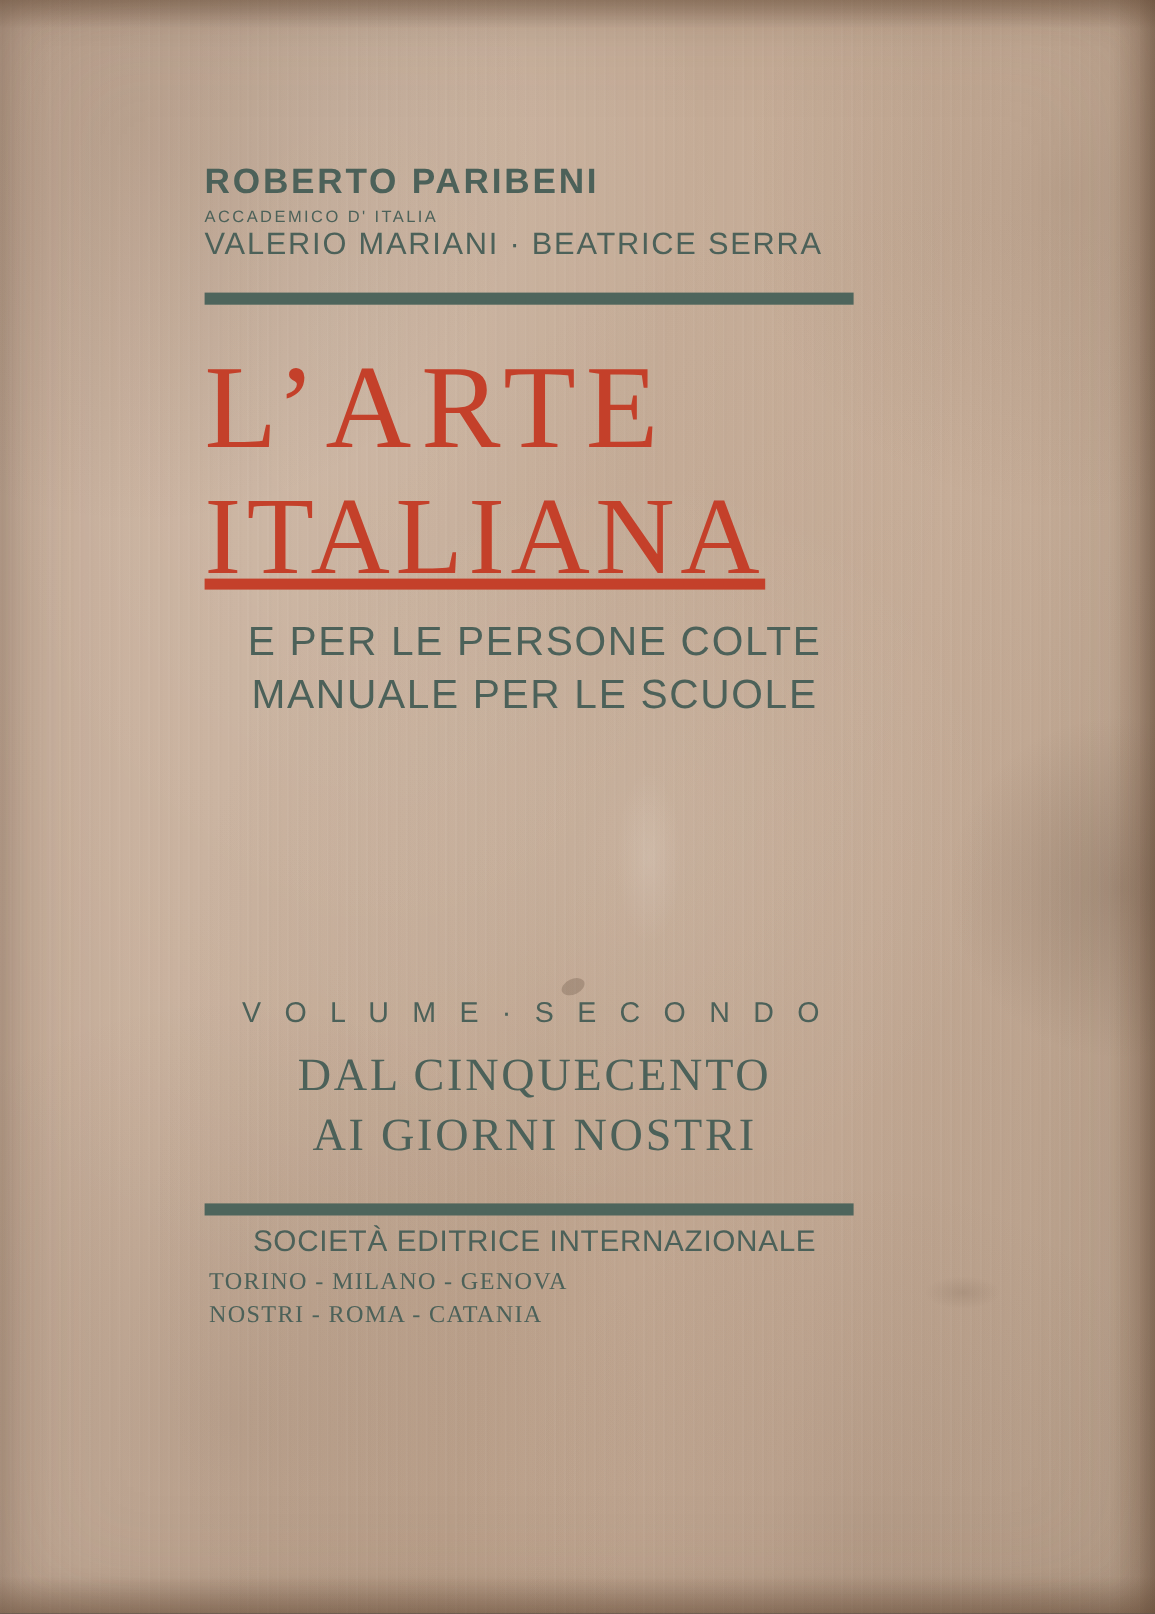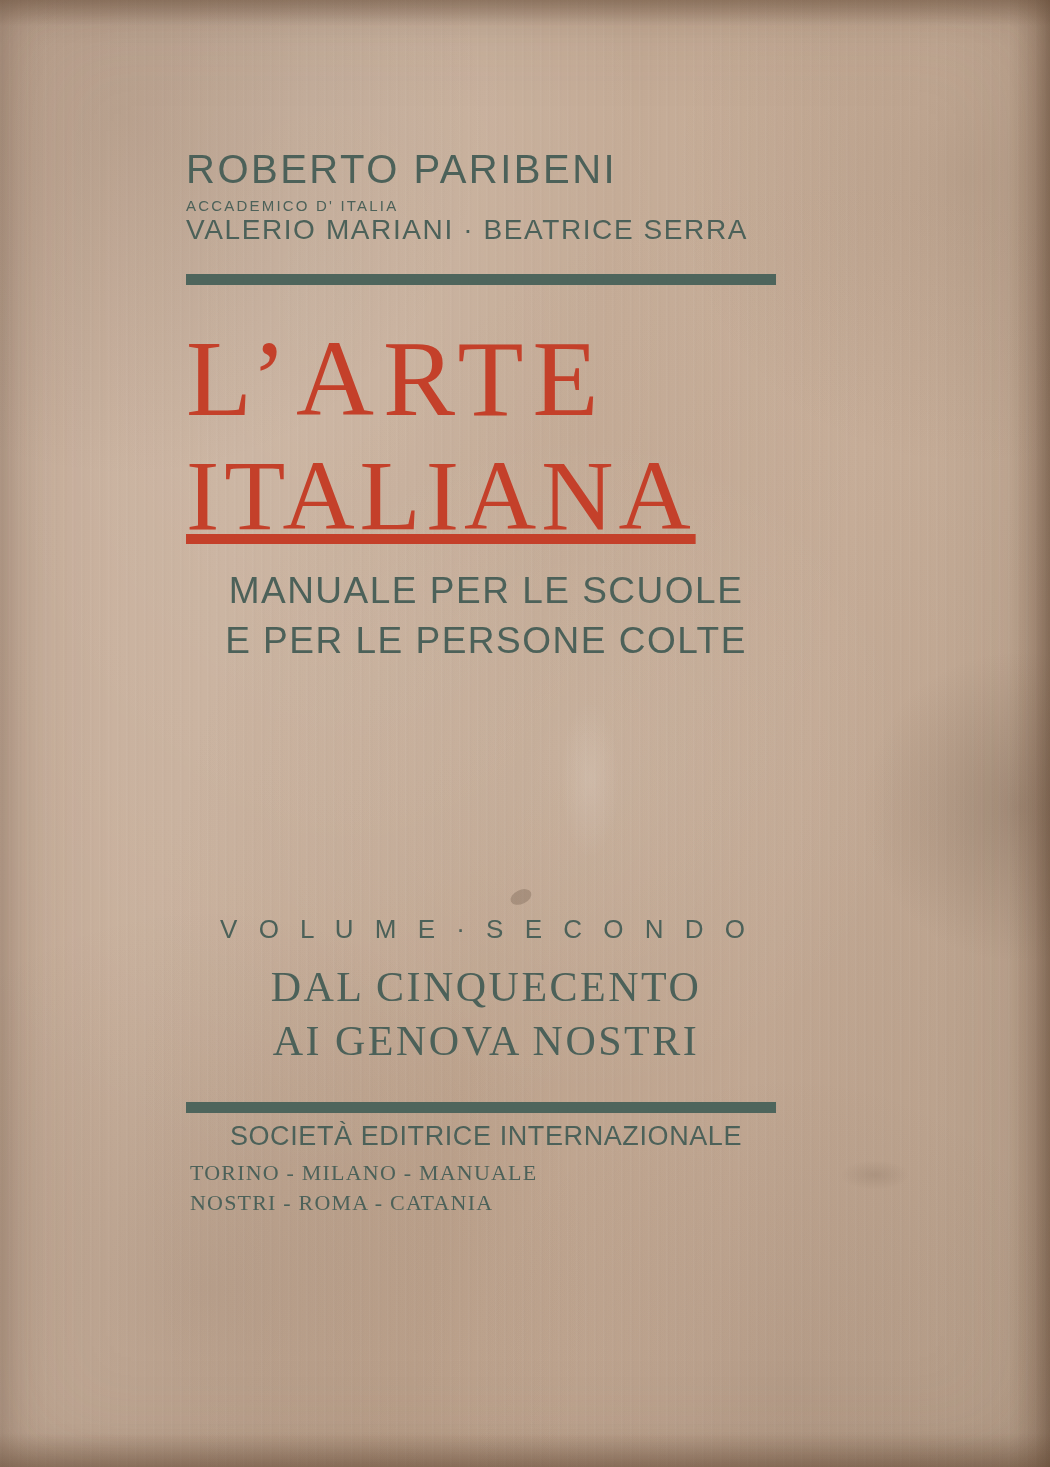--- a/index.html
+++ b/index.html
@@ -81,24 +81,24 @@
     width: 600px;
     text-align: center;
   }
 
   .authors {
     margin-top: 148px;
     text-align: left;
   }
   .author-main {
     font-family: "Liberation Sans", sans-serif;
-    font-size: 40px;
+    font-size: 32px;
     letter-spacing: 2.5px;
     color: #4c6159;
-    font-weight: 400;
+    font-weight: 700;
     line-height: 1.05;
   }
   .author-sub {
     font-family: "Liberation Sans", sans-serif;
     font-size: 15px;
     letter-spacing: 2.2px;
     color: #4c6159;
     margin-top: 7px;
   }
   .author-line2 {
@@ -218,36 +218,36 @@
     </div>
 
     <div class="rule"></div>
 
     <div class="title-main">
       <div class="line1">L’ARTE</div>
       <div class="line2">ITALIANA</div>
     </div>
 
     <div class="subtitle">
+      <div>E PER LE PERSONE COLTE</div>
       <div>MANUALE PER LE SCUOLE</div>
-      <div>E PER LE PERSONE COLTE</div>
     </div>
 
     <div class="volume-label">V O L U M E · S E C O N D O</div>
 
     <div class="volume-title">
       <div>DAL CINQUECENTO</div>
-      <div>AI GENOVA NOSTRI</div>
+      <div>AI GIORNI NOSTRI</div>
     </div>
 
     <div class="rule-bottom"></div>
 
     <div class="publisher">SOCIETÀ EDITRICE INTERNAZIONALE</div>
     <div class="cities">
-      <div>TORINO - MILANO - MANUALE</div>
+      <div>TORINO - MILANO - GENOVA</div>
       <div>NOSTRI - ROMA - CATANIA</div>
     </div>
 
   </div>
 
   <div class="edge-wear"></div>
   <div class="right-band"></div>
   <div class="top-band"></div>
   <div class="bottom-band"></div>
 </div>

